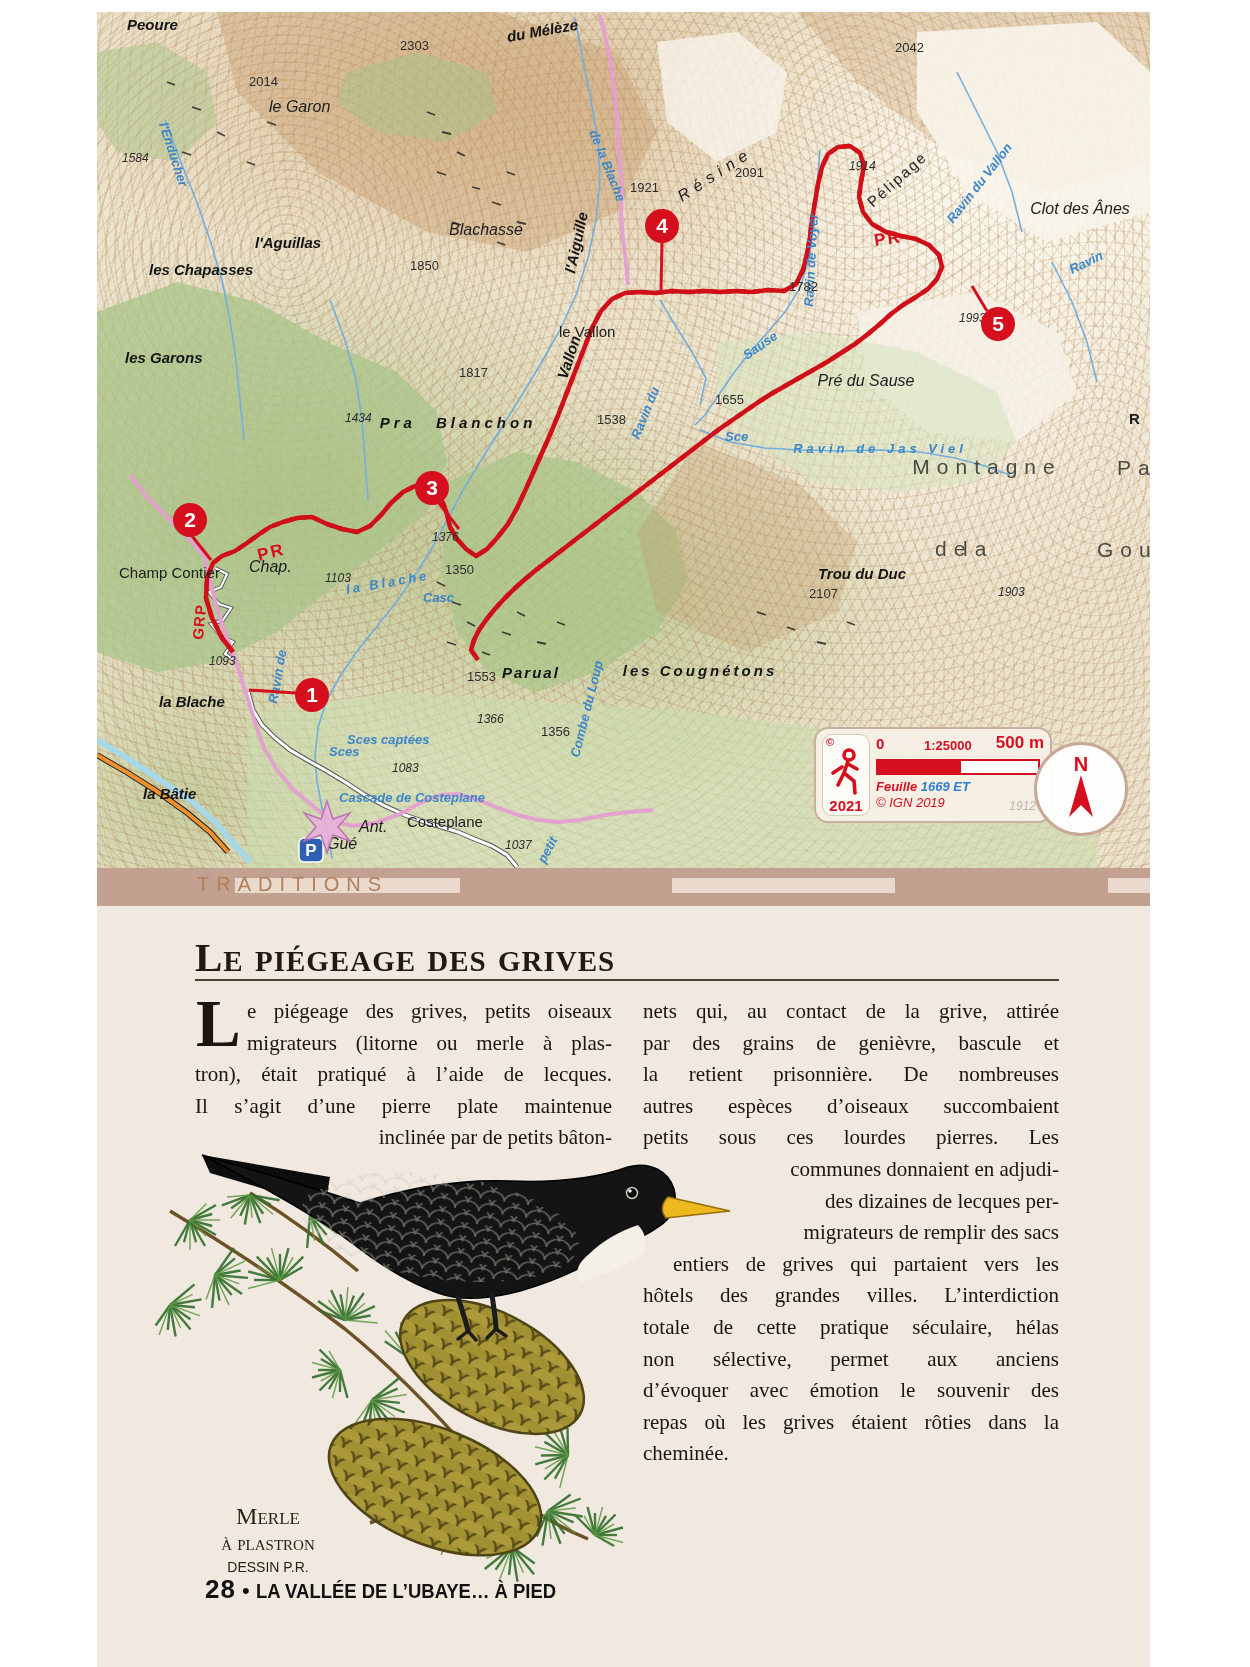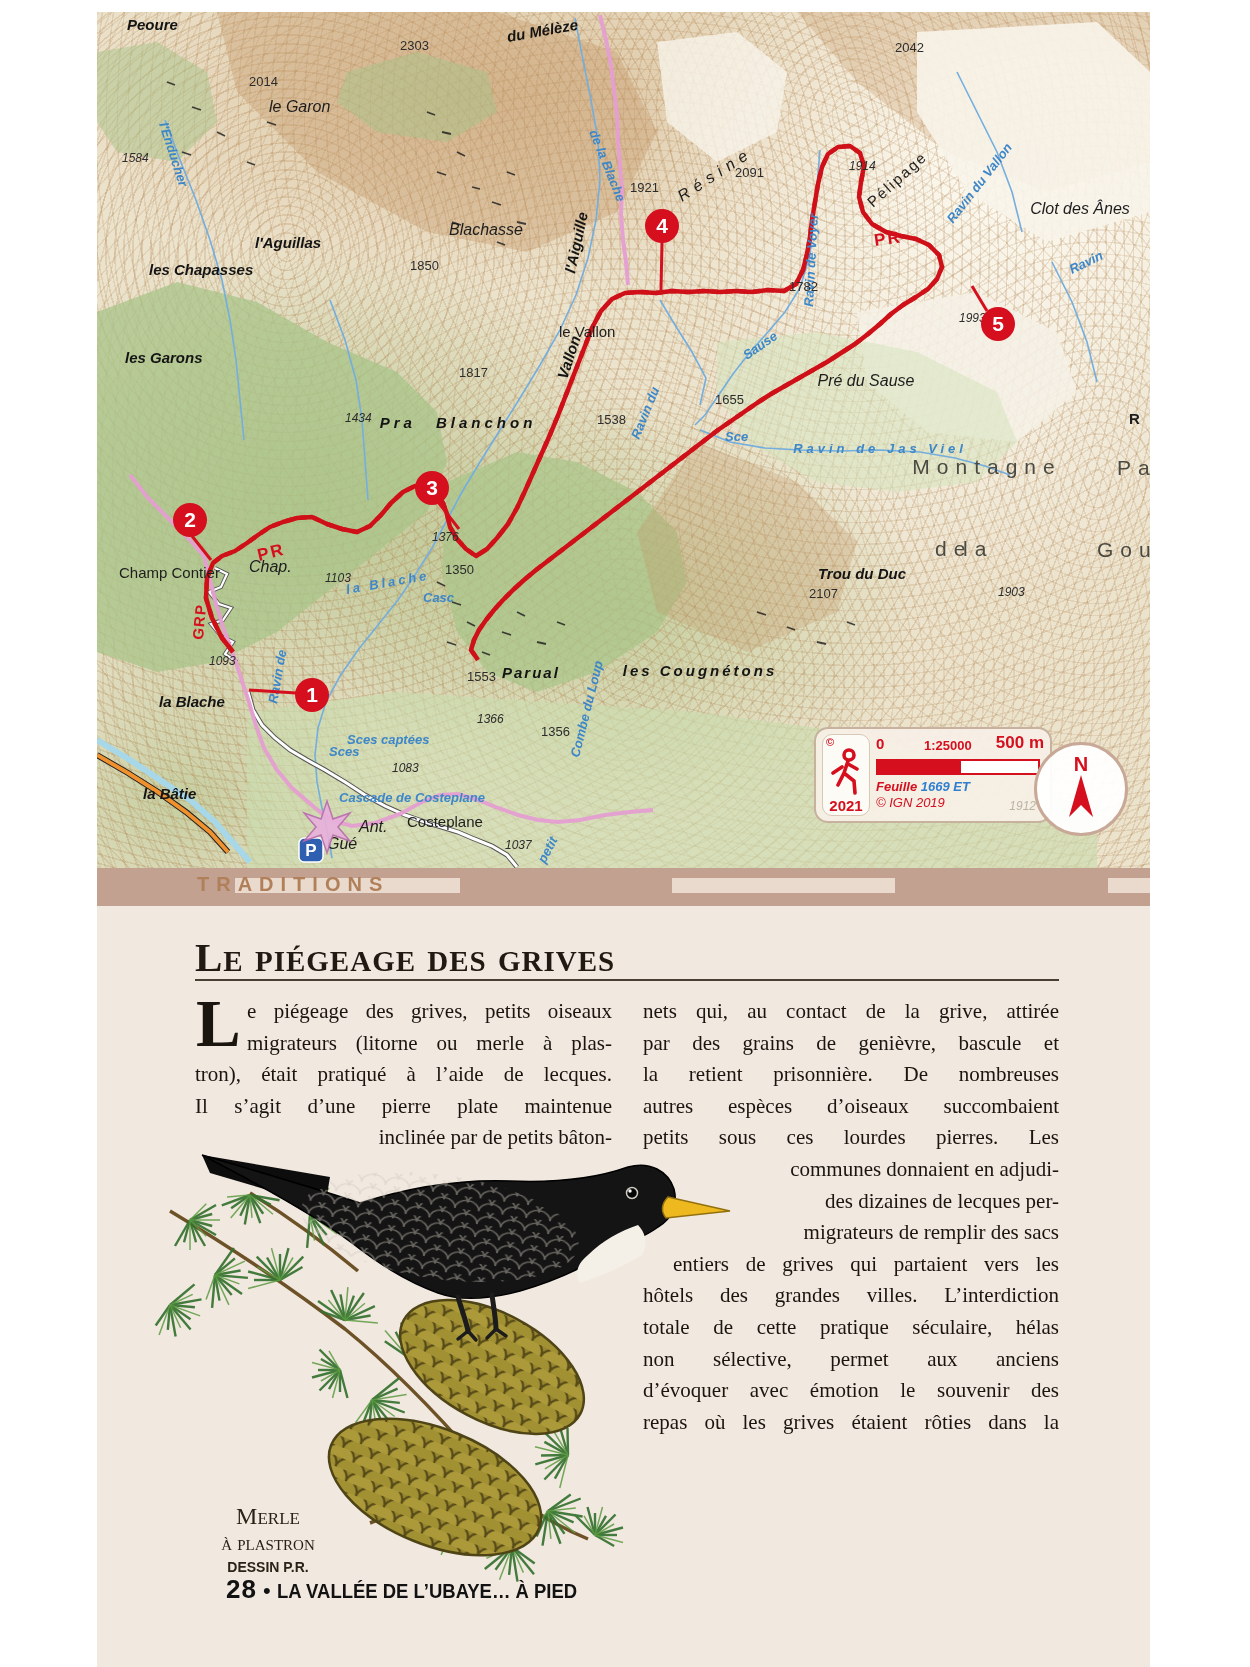--- a/index.html
+++ b/index.html
@@ -54,40 +54,40 @@
   .compass{position:absolute;left:937px;top:730px;width:88px;height:88px;border-radius:50%;
     background:rgba(255,255,255,.95);border:3px solid #c8a896;z-index:6;}
   .compass .n{position:absolute;left:0;top:8px;width:100%;text-align:center;color:#d50f1e;
     font-family:"Liberation Sans",sans-serif;font-weight:bold;font-size:20px;}
   
   .band{position:absolute;left:97px;top:868px;width:1053px;height:38px;background:#c2a190;}
   .band .tab{position:absolute;top:10px;height:15px;background:rgba(240,228,216,.85);}
   
   .content{position:absolute;left:97px;top:906px;width:1053px;height:761px;background:#f1e8e0;}
   .kicker{position:absolute;left:197px;top:873px;font-family:"Liberation Sans",sans-serif;
-    font-size:20px;font-weight:bold;letter-spacing:7px;color:#b1805a;z-index:3;}
+    font-size:20px;font-weight:normal;letter-spacing:7px;color:#b1805a;z-index:3;}
   .headline{position:absolute;left:195px;top:933px;font-size:41px;font-weight:bold;
     font-variant:small-caps;letter-spacing:1px;color:#211a12;z-index:3;}
   .rule{position:absolute;left:195px;top:979px;width:864px;height:2px;background:#4a3f33;z-index:3;}
   .col{position:absolute;z-index:3;font-size:21px;color:#1b150f;}
   .col .ln{line-height:31.6px;text-align:justify;text-align-last:justify;white-space:nowrap;}
   .col .ln.r{text-align:right;text-align-last:right;}
   .col .ln.l{text-align:left;text-align-last:left;}
   .col .ln.pad{padding-left:52px;}
   .col .ln.ind{padding-left:30px;}
   .dropcap{position:absolute;left:196px;top:994px;font-size:67px;line-height:58px;
     font-weight:bold;color:#1b150f;z-index:3;}
   .col-left{left:195px;top:996px;width:417px;}
   .col-right{left:643px;top:996px;width:416px;}
   .caption{position:absolute;left:160px;top:1458px;width:216px;text-align:center;z-index:4;color:#2b2216;}
   .cap1{font-variant:small-caps;font-size:24px;line-height:28px;margin-top:44px;}
   .cap2{font-variant:small-caps;font-size:21px;line-height:26px;}
-  .cap3{font-family:"Liberation Sans",sans-serif;font-size:14px;font-weight:bold;line-height:22px;}
+  .cap3{font-family:"Liberation Sans",sans-serif;font-size:14px;font-weight:normal;line-height:22px;}
   .footer{position:absolute;left:205px;top:1574px;z-index:3;color:#121212;
-    font-family:"Liberation Sans",sans-serif;margin-left:21px;}
+    font-family:"Liberation Sans",sans-serif;}
   .pgnum{font-size:26px;font-weight:bold;letter-spacing:1px;}
   .bullet{font-size:22px;margin:0 6px;}
   .ftitle{display:inline-block;transform:scaleX(.88);transform-origin:left;
     font-size:21px;font-weight:bold;letter-spacing:0px;}
   .bird{position:absolute;left:140px;top:1115px;z-index:2;}
 </style>
 </head>
 <body>
 
 <div class="page">
@@ -327,20 +327,21 @@
     <div class="ln">petits sous ces lourdes pierres. Les</div>
     <div class="ln r">communes donnaient en adjudi-</div>
     <div class="ln r">des dizaines de lecques per-</div>
     <div class="ln r">migrateurs de remplir des sacs</div>
     <div class="ln ind">entiers de grives qui partaient vers les</div>
     <div class="ln">hôtels des grandes villes. L’interdiction</div>
     <div class="ln">totale de cette pratique séculaire, hélas</div>
     <div class="ln">non sélective, permet aux anciens</div>
     <div class="ln">d’évoquer avec émotion le souvenir des</div>
     <div class="ln">repas où les grives étaient rôties dans la</div>
+    <div class="ln l">cheminée.</div>
   </div>
 
   <svg class="bird" width="600" height="480" viewBox="0 0 600 480">
     <defs>
       <pattern id="fe" width="24" height="13" patternUnits="userSpaceOnUse">
         <path d="M0,13 a12,9 0 0 1 24,0 M-12,6 a12,9 0 0 1 24,0 M12,6 a12,9 0 0 1 24,0" fill="none" stroke="#cfc9bd" stroke-width="1.6"></path>
       </pattern>
       <pattern id="sc" width="30" height="20" patternUnits="userSpaceOnUse">
         <rect width="30" height="20" fill="#98862f"></rect>
         <path d="M0,20 a15,13 0 0 1 30,0" fill="#ac9a3a" stroke="#564a17" stroke-width="2.2"></path>

